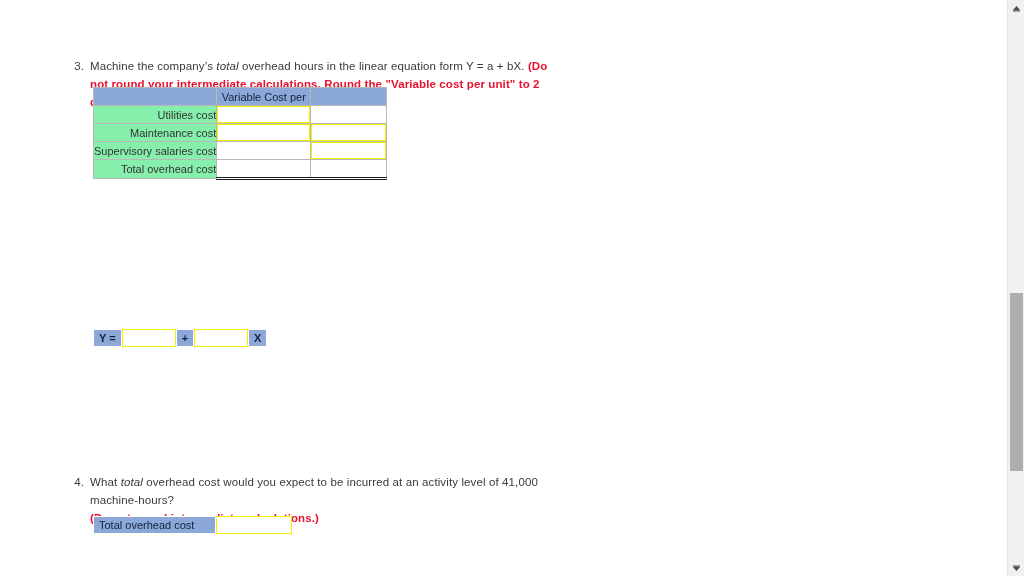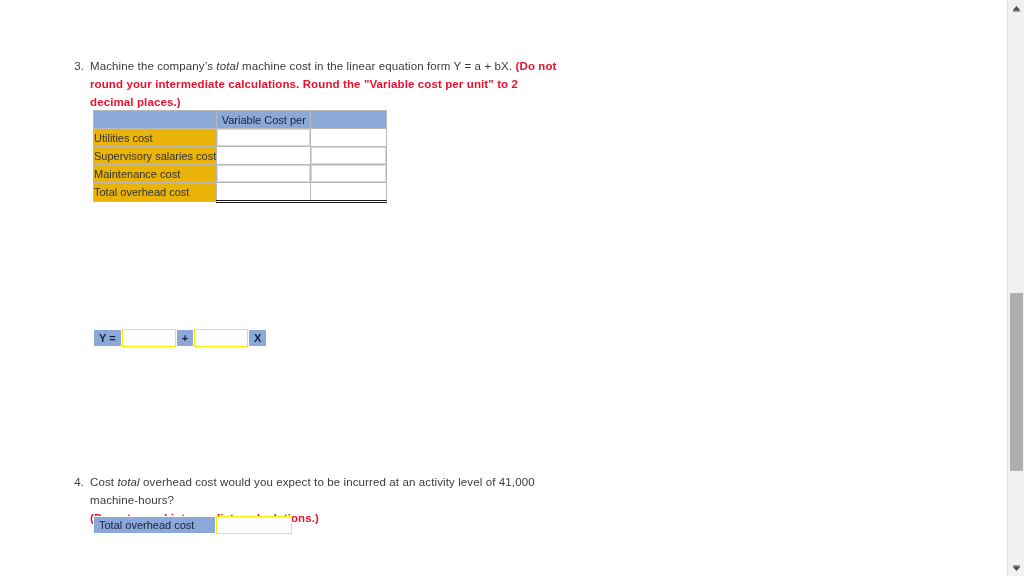--- a/index.html
+++ b/index.html
@@ -54,21 +54,21 @@
     font-weight: bold;
   }
 
   #question3 { left: 66px; top: 58px; }
   #question4 { left: 66px; top: 474px; }
 
   
   .cost-table {
     position: absolute;
     left: 93px;
-    top: 110px;
+    top: 87px;
     border-collapse: collapse;
     font-size: 11px;
     color: #333333;
     background: #ffffff;
   }
   .cost-table td, .cost-table th {
     border: 1px solid #b8b8b8;
     padding: 0;
     margin: 0;
     font-weight: normal;
@@ -86,23 +86,23 @@
     text-align: center;
     font-size: 11px;
     height: 18px;
     border: 1px solid #ffffff;
   }
   .hdr-blank {
     background: #8ca8d8;
     border: 1px solid #ffffff;
   }
   .row-label {
-    text-align: left;
+    text-align: right;
     padding-left: 4px;
-    background: #eab308;
+    background: #86efac;
     color: #333333;
     height: 17px;
     white-space: nowrap;
   }
   .cell-plain { background: #ffffff; }
 
   
   .entry {
     display: block;
     box-sizing: border-box;
@@ -241,81 +241,81 @@
   }
 </style>
 </head>
 <body>
 
 <div class="page">
 
   <div class="question" id="question3">
     <span class="q-num">3.</span>
     <div class="q-body">
-      <span>Machine the company’s </span><span class="em-italic">total</span><span> machine cost in the linear equation form </span><span class="em-math">Y = a + bX</span><span>. </span><span class="red-bold">(Do not round your intermediate calculations. Round the "Variable cost per unit" to 2 decimal places.)</span>
+      <span>Machine the company’s </span><span class="em-italic">total</span><span> overhead hours in the linear equation form </span><span class="em-math">Y = a + bX</span><span>. </span><span class="red-bold">(Do not round your intermediate calculations. Round the "Variable cost per unit" to 2 decimal places.)</span>
     </div>
   </div>
 
   <table class="cost-table">
     <thead>
       <tr>
         <th class="hdr-blank col-label"></th>
         <th class="hdr col-var">Variable Cost per</th>
         <th class="hdr-blank col-fixed"></th>
       </tr>
     </thead>
     <tbody>
 
       <tr>
         <td class="row-label">Utilities cost</td>
         <td class="cell-plain">
           <input class="entry" type="text" value="" style="">
         </td>
         <td class="cell-plain"></td>
-      </tr>
-
-      <tr>
-        <td class="row-label">Supervisory salaries cost</td>
-        <td class="cell-plain"></td>
-        <td class="cell-plain">
-          <input class="entry" type="text" value="" style="">
-        </td>
       </tr>
 
       <tr>
         <td class="row-label">Maintenance cost</td>
         <td class="cell-plain">
           <input class="entry" type="text" value="" style="">
         </td>
         <td class="cell-plain">
           <input class="entry" type="text" value="" style="">
         </td>
       </tr>
 
+      <tr>
+        <td class="row-label">Supervisory salaries cost</td>
+        <td class="cell-plain"></td>
+        <td class="cell-plain">
+          <input class="entry" type="text" value="" style="">
+        </td>
+      </tr>
+
       <tr class="total-row">
         <td class="row-label">Total overhead cost</td>
         <td class="cell-plain"></td>
         <td class="cell-plain"></td>
       </tr>
 
     </tbody>
   </table>
 
   <div class="equation">
     <span class="eq-label">Y =</span>
     <input class="eq-input" type="text" value="" style="">
     <span class="eq-label">+</span>
     <input class="eq-input" type="text" value="" style="">
     <span class="eq-label">X</span>
   </div>
 
   <div class="question" id="question4">
     <span class="q-num">4.</span>
     <div class="q-body">
-      <span>Cost </span><span class="em-italic">total</span><span> overhead cost would you expect to be incurred at an activity level of 41,000 machine-hours?</span><br><span class="red-bold">(Do not round intermediate calculations.)</span>
+      <span>What </span><span class="em-italic">total</span><span> overhead cost would you expect to be incurred at an activity level of 41,000 machine-hours?</span><br><span class="red-bold">(Do not round intermediate calculations.)</span>
     </div>
   </div>
 
   <div class="answer-strip">
     <span class="answer-label">Total overhead cost</span>
     <input class="answer-input" type="text" value="" style="">
   </div>
 
 </div>
 

